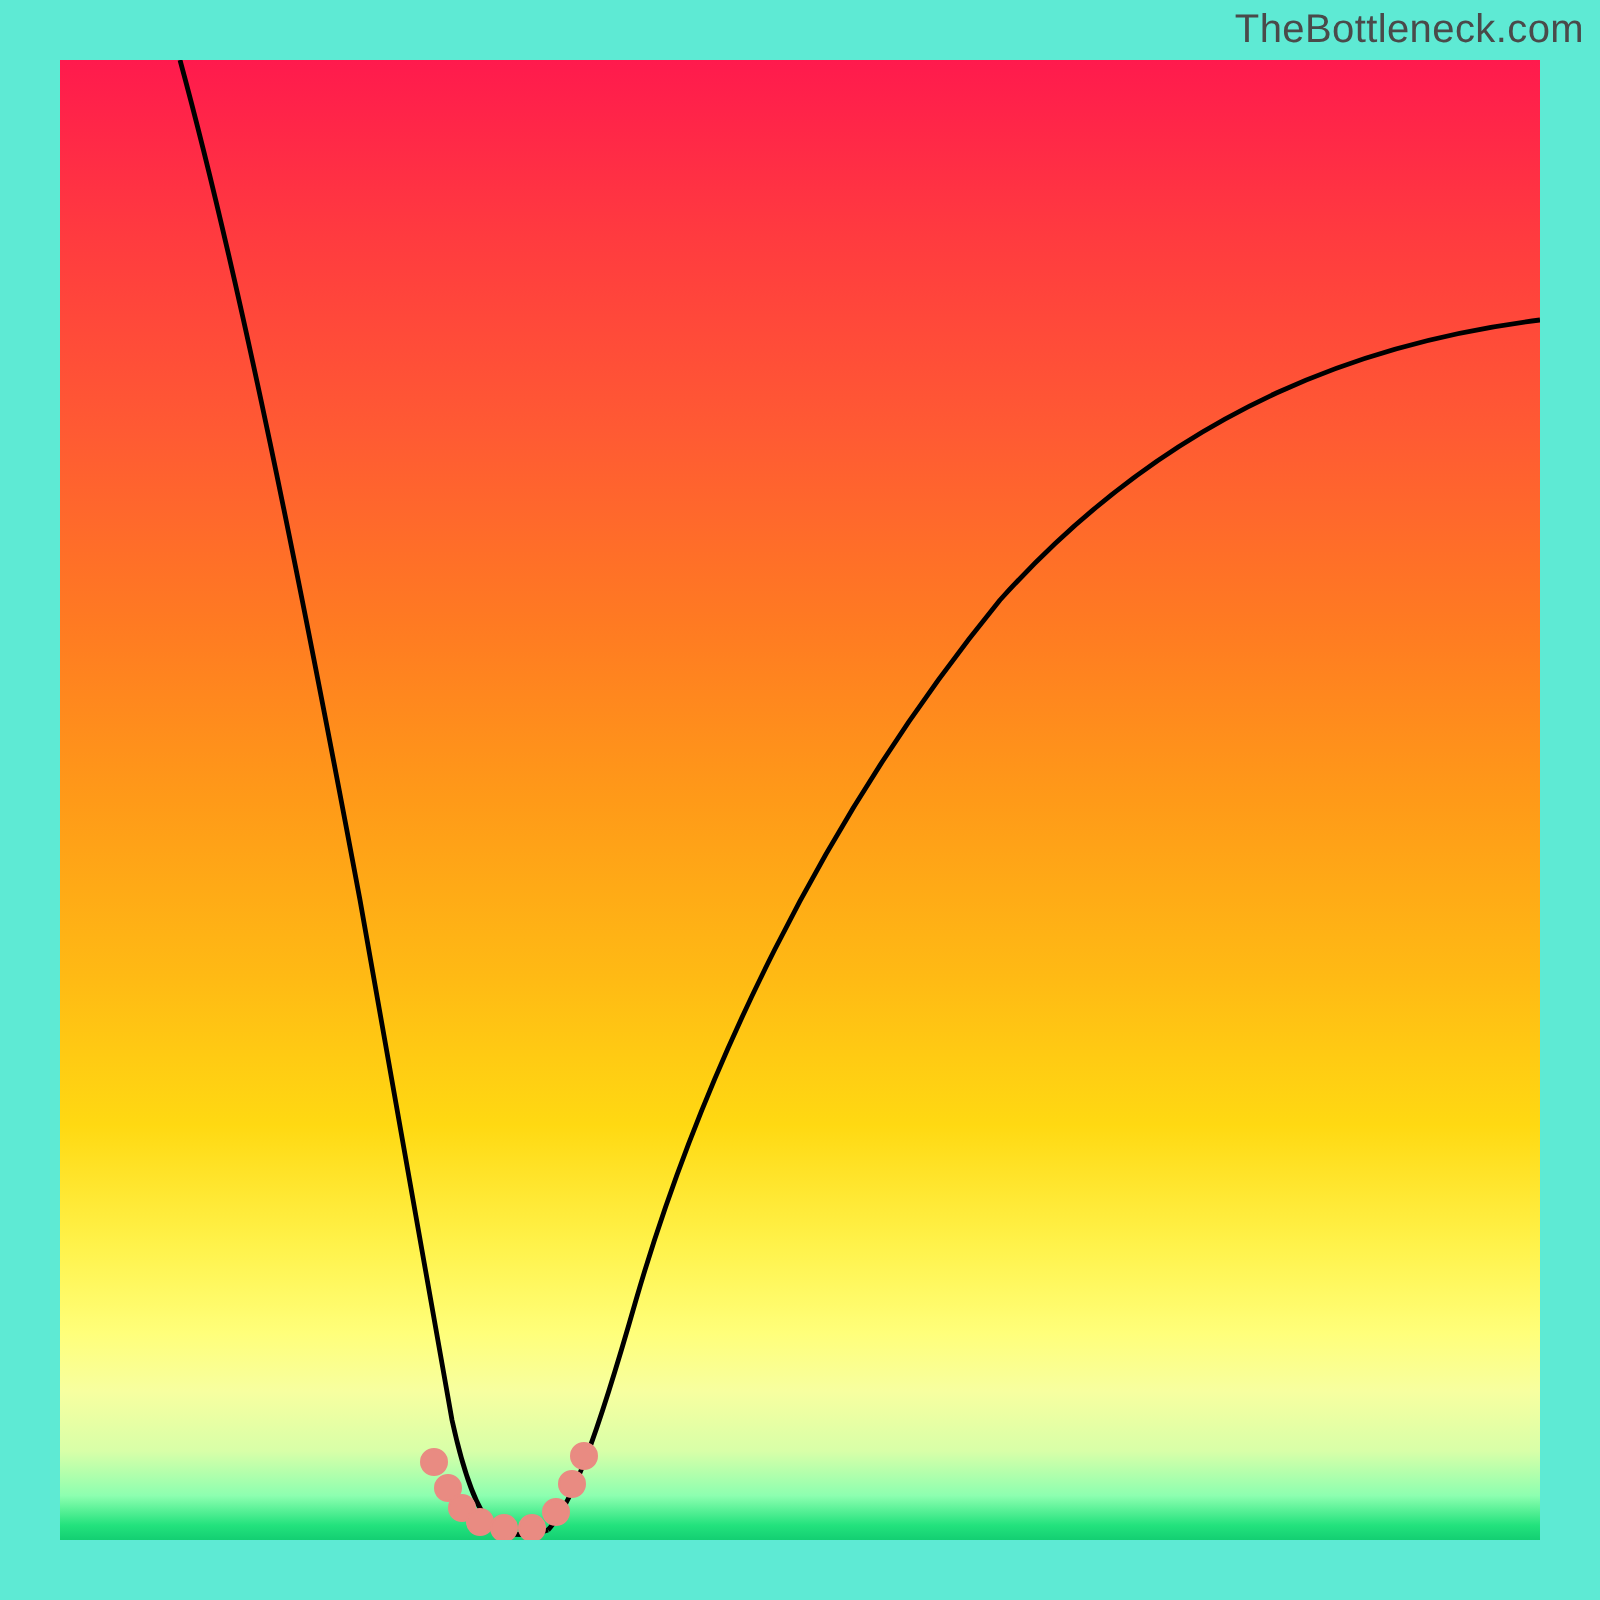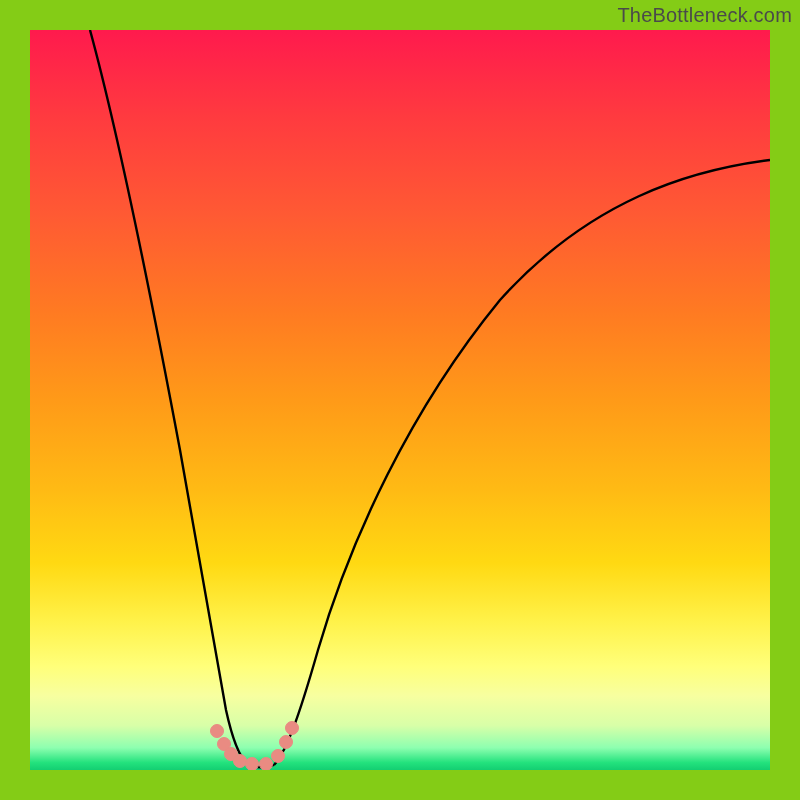--- a/index.html
+++ b/index.html
@@ -10,21 +10,21 @@
     overflow: hidden;
     background: #000;
     font-family: Arial, Helvetica, sans-serif;
   }
   .frame {
     position: absolute;
     left: 0;
     top: 0;
     width: 800px;
     height: 800px;
-    background: #84cc16;
+    background: #5eead4;
   }
   .plot {
     position: absolute;
     left: 30px;
     top: 30px;
     width: 740px;
     height: 740px;
     
     background: linear-gradient(
       to bottom,

